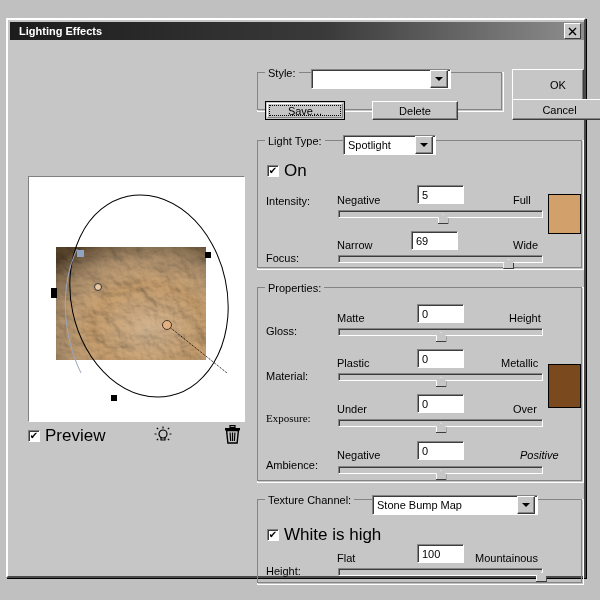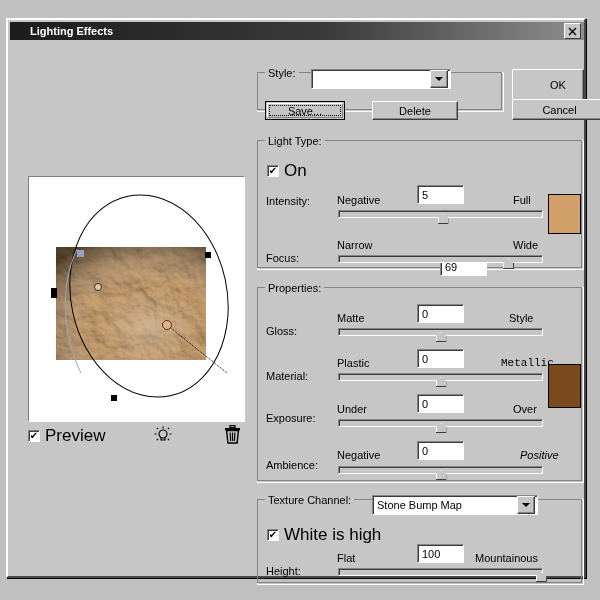--- a/index.html
+++ b/index.html
@@ -16,21 +16,21 @@
     border-right:2px solid #4a4a4a;border-bottom:2px solid #4a4a4a;
     box-shadow:1px 1px 0 #000;
     box-sizing:border-box;
   }
   .titlebar{
     position:absolute;left:2px;top:2px;width:574px;height:18px;
     background:linear-gradient(to right,#1c1c1c 0%,#3a3a3a 55%,#8e8e8e 100%);
     display:flex;align-items:center;
   }
   .title-text{
-    color:#ffffff;font-weight:bold;font-size:11px;padding-left:20px;
+    color:#ffffff;font-weight:bold;font-size:11px;padding-left:9px;
     letter-spacing:0px;white-space:nowrap;
   }
   .title-spacer{flex:1;}
   .close-btn{
     width:15px;height:14px;margin-right:3px;
     background:#c6c6c6;
     border-top:1px solid #ffffff;border-left:1px solid #ffffff;
     border-right:1px solid #3c3c3c;border-bottom:1px solid #3c3c3c;
     display:flex;align-items:center;justify-content:center;
     font-size:10px;line-height:1;font-family:"Liberation Sans",sans-serif;
@@ -260,20 +260,26 @@
   <div class="btn" style="position:absolute;left:504px;top:49px;width:72px;height:32px;padding-left:20px;">
     <span>OK</span>
   </div>
   <div class="btn" style="position:absolute;left:504px;top:79px;width:95px;height:21px;">
     <span>Cancel</span>
   </div>
 
   <div class="group" style="left:249px;top:120px;width:327px;height:130px;">
     <span class="group-label">Light Type:</span>
   </div>
+  <div class="combo" style="position:absolute;left:335px;top:115px;width:93px;height:20px;">
+    <span class="val">Spotlight</span>
+    <span class="arrow">
+        <i class="arrow-glyph"></i>
+      </span>
+  </div>
   <div style="position:absolute;left:259px;top:141px;display:flex;align-items:center;">
     <div class="chk">
       <span>✔</span>
     </div>
     <span class="chk-label">On</span>
   </div>
 
   <span class="row-label" style="left:258px;top:175px;">Intensity:</span>
   <span class="end-label" style="left:329px;top:174px;">Negative</span>
   <span class="end-label" style="left:505px;top:174px;">Full</span>
@@ -283,63 +289,63 @@
   <div class="slider" style="left:330px;top:189px;width:205px;">
     <div class="track"></div>
     <div class="thumb" style="left:51%;">
         <div class="thumb-shape"></div>
       </div>
   </div>
 
   <span class="row-label" style="left:258px;top:232px;">Focus:</span>
   <span class="end-label" style="left:329px;top:219px;">Narrow</span>
   <span class="end-label" style="left:505px;top:219px;">Wide</span>
-  <div class="numbox" style="left:432px;top:211px;margin-top:26px;">
+  <div class="numbox" style="left:403px;top:211px;">
     <span>69</span>
   </div>
   <div class="slider" style="left:330px;top:234px;width:205px;">
     <div class="track"></div>
     <div class="thumb" style="left:83%;">
         <div class="thumb-shape"></div>
       </div>
   </div>
 
   <div class="swatch" style="left:540px;top:174px;width:33px;height:40px;background:#d2a06a;"></div>
 
   <div class="group" style="left:249px;top:267px;width:327px;height:196px;">
     <span class="group-label">Properties:</span>
   </div>
 
   <span class="row-label" style="left:258px;top:305px;">Gloss:</span>
   <span class="end-label" style="left:329px;top:292px;">Matte</span>
-  <span class="end-label" style="left:501px;top:292px;">Style</span>
+  <span class="end-label" style="left:501px;top:292px;">Height</span>
   <div class="numbox" style="left:409px;top:284px;">
     <span>0</span>
   </div>
   <div class="slider" style="left:330px;top:307px;width:205px;">
     <div class="track"></div>
     <div class="thumb" style="left:50%;">
         <div class="thumb-shape"></div>
       </div>
   </div>
 
   <span class="row-label" style="left:258px;top:350px;">Material:</span>
   <span class="end-label" style="left:329px;top:337px;">Plastic</span>
-  <span class="end-label" style="left:493px;top:337px;font-family:Liberation Mono, monospace;">Metallic</span>
+  <span class="end-label" style="left:493px;top:337px;">Metallic</span>
   <div class="numbox" style="left:409px;top:329px;">
     <span>0</span>
   </div>
   <div class="slider" style="left:330px;top:352px;width:205px;">
     <div class="track"></div>
     <div class="thumb" style="left:50%;">
         <div class="thumb-shape"></div>
       </div>
   </div>
 
-  <span class="row-label" style="left:258px;top:392px;">Exposure:</span>
+  <span class="row-label" style="left:258px;top:392px;font-family:Liberation Serif, serif;">Exposure:</span>
   <span class="end-label" style="left:329px;top:383px;">Under</span>
   <span class="end-label" style="left:505px;top:383px;">Over</span>
   <div class="numbox" style="left:409px;top:374px;">
     <span>0</span>
   </div>
   <div class="slider" style="left:330px;top:398px;width:205px;">
     <div class="track"></div>
     <div class="thumb" style="left:50%;">
         <div class="thumb-shape"></div>
       </div>

